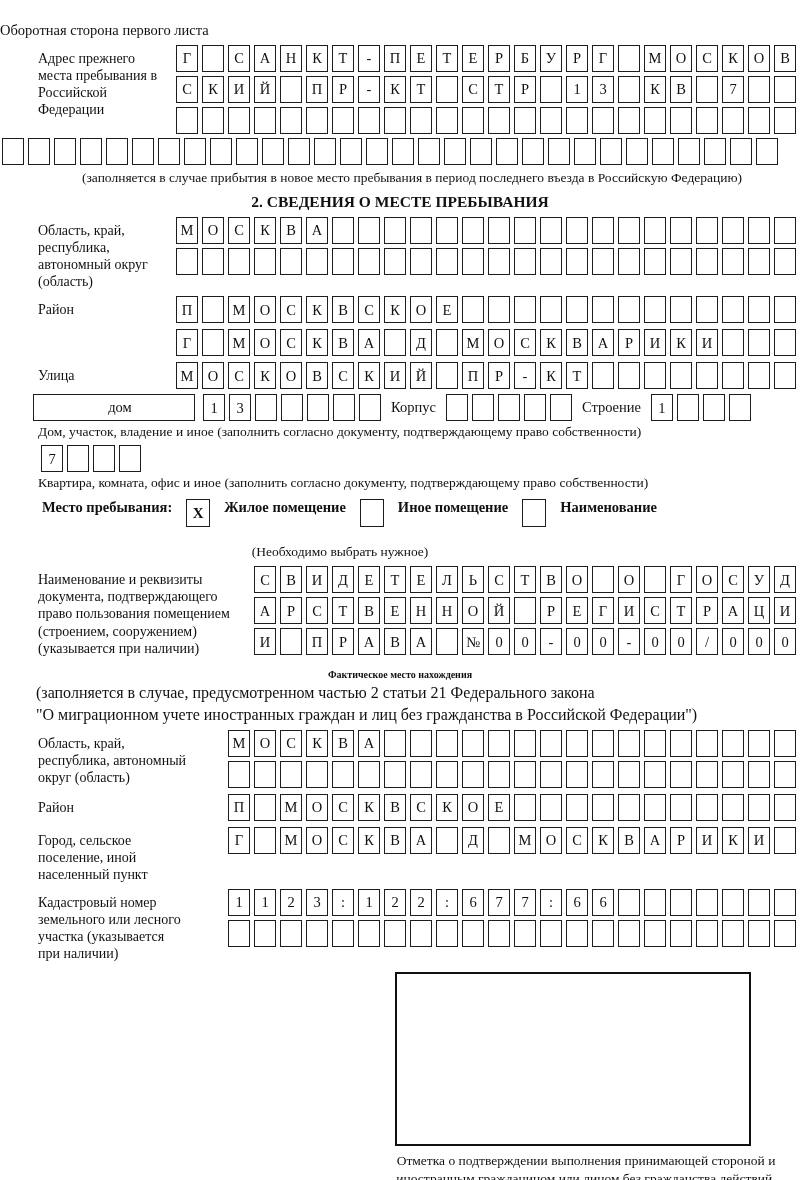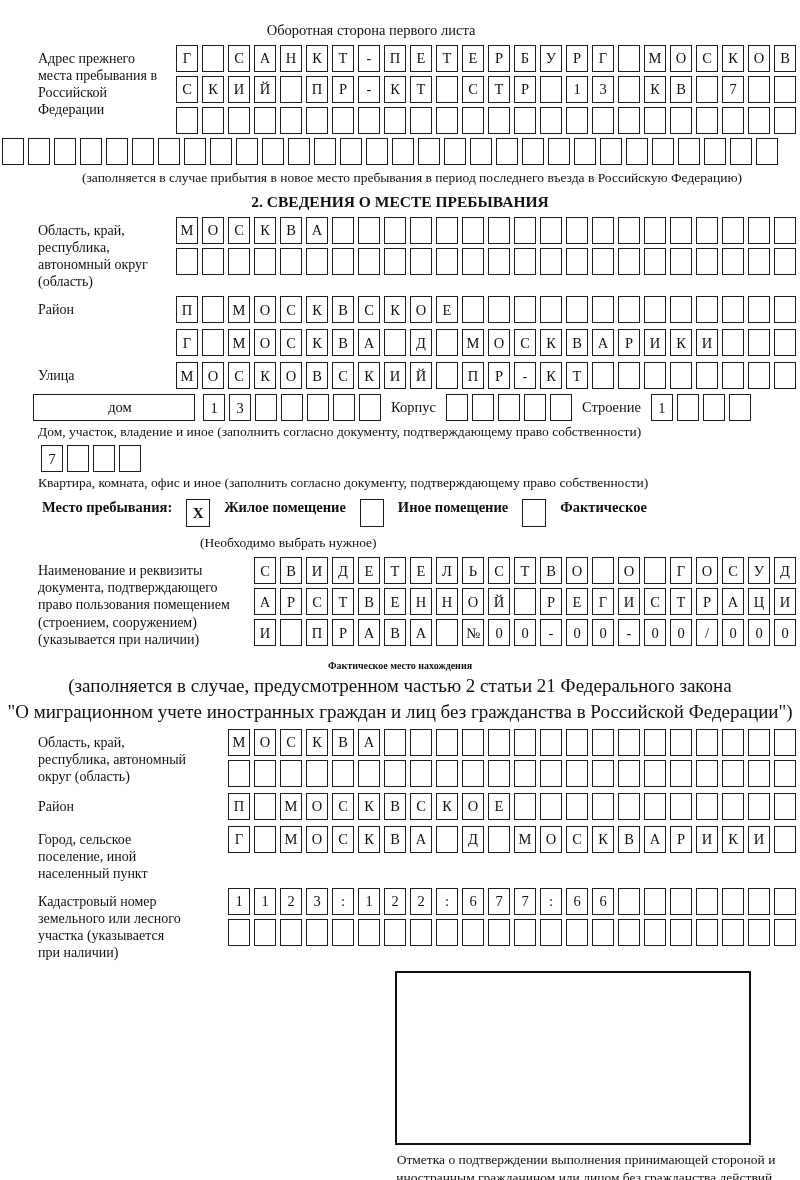--- a/index.html
+++ b/index.html
@@ -1,21 +1,21 @@
 <!DOCTYPE html>
 <html><head>
 <meta charset="utf-8">
 <style>
   html,body{margin:0;padding:0;background:#fff;}
   .page{
     width:800px;min-height:1180px;background:#ffffff;color:#111;
     font-family:"Liberation Serif","DejaVu Serif",serif;
     position:relative;overflow:hidden;box-sizing:border-box;
   }
-  .topnote{ text-align:center;padding:22px 58px 0 0;font-size:14.5px; }
+  .topnote{ text-align:left;padding:22px 58px 0 0;font-size:14.5px; }
 
   
   .field{ display:flex;margin:6px 4px 0 38px; }
   .lbl{ width:132px;flex:0 0 132px;font-size:14px;line-height:1.22;padding-top:5px; }
   .lbl-wide{ width:200px;flex:0 0 200px; }
   .lbl-med{ width:150px;flex:0 0 150px; }
   .rowstack{ flex:1;display:flex;flex-direction:column;gap:4px;align-items:flex-end; }
 
   .cells{ display:flex;gap:4px;justify-content:flex-end; }
   .cell{
@@ -38,25 +38,25 @@
   .inline-row .cells{ margin-left:8px;justify-content:flex-start; }
   .inline-lbl{ font-size:14.5px;margin-left:10px;margin-right:2px; }
   .caption{ font-size:13.5px;margin:3px 4px 0 38px; }
 
   
   .stayrow{ display:flex;align-items:flex-start;margin:8px 4px 0 42px;font-size:14.5px;font-weight:bold; }
   .checkcell{
     width:24px;height:28px;box-sizing:border-box;border:1.6px solid #1d1d1d;
     display:flex;align-items:center;justify-content:center;font-size:15px;margin:0 14px 0 14px;background:#fff;
   }
-  .stay-note{ margin-left:200px;width:280px;font-size:13.5px;margin-top:8px; }
+  .stay-note{ margin-left:200px;width:280px;text-align:center;font-size:13.5px;margin-top:17px; }
 
   
   .fact-title{ text-align:center;font-weight:bold;font-size:10px;margin-top:12px; }
-  .fact-note{ text-align:center;font-size:19px;margin-top:4px; }
+  .fact-note{ text-align:left;font-size:16px;margin-top:4px;padding-left:36px; }
 
   
   .stampbox{ margin:10px 0 0 395px;width:356px;height:174px;box-sizing:border-box;border:2px solid #111;background:#fff; }
   .stampcap{ margin:6px 0 0 388px;width:396px;text-align:center;font-size:13.5px;line-height:1.28;padding-bottom:14px; }
 </style>
 </head>
 <body>
 
 <div class="page">
 
@@ -373,21 +373,21 @@
   </div>
   <div class="caption">Квартира, комната, офис и иное (заполнить согласно документу, подтверждающему право собственности)</div>
 
   <div class="stayrow">
     <span>Место пребывания:</span>
     <span class="checkcell">X</span>
     <span>Жилое помещение</span>
     <span class="checkcell"></span>
     <span>Иное помещение</span>
     <span class="checkcell"></span>
-    <span>Фактическое</span>
+    <span>Наименование</span>
   </div>
   <div class="stay-note">(Необходимо выбрать нужное)</div>
 
   <div class="field">
     <div class="lbl lbl-wide">Наименование и реквизиты документа, подтверждающего право пользования помещением (строением, сооружением) (указывается при наличии)</div>
     <div class="rowstack">
       <div class="cells">
           <div class="cell">С</div>
           <div class="cell">В</div>
           <div class="cell">И</div>

